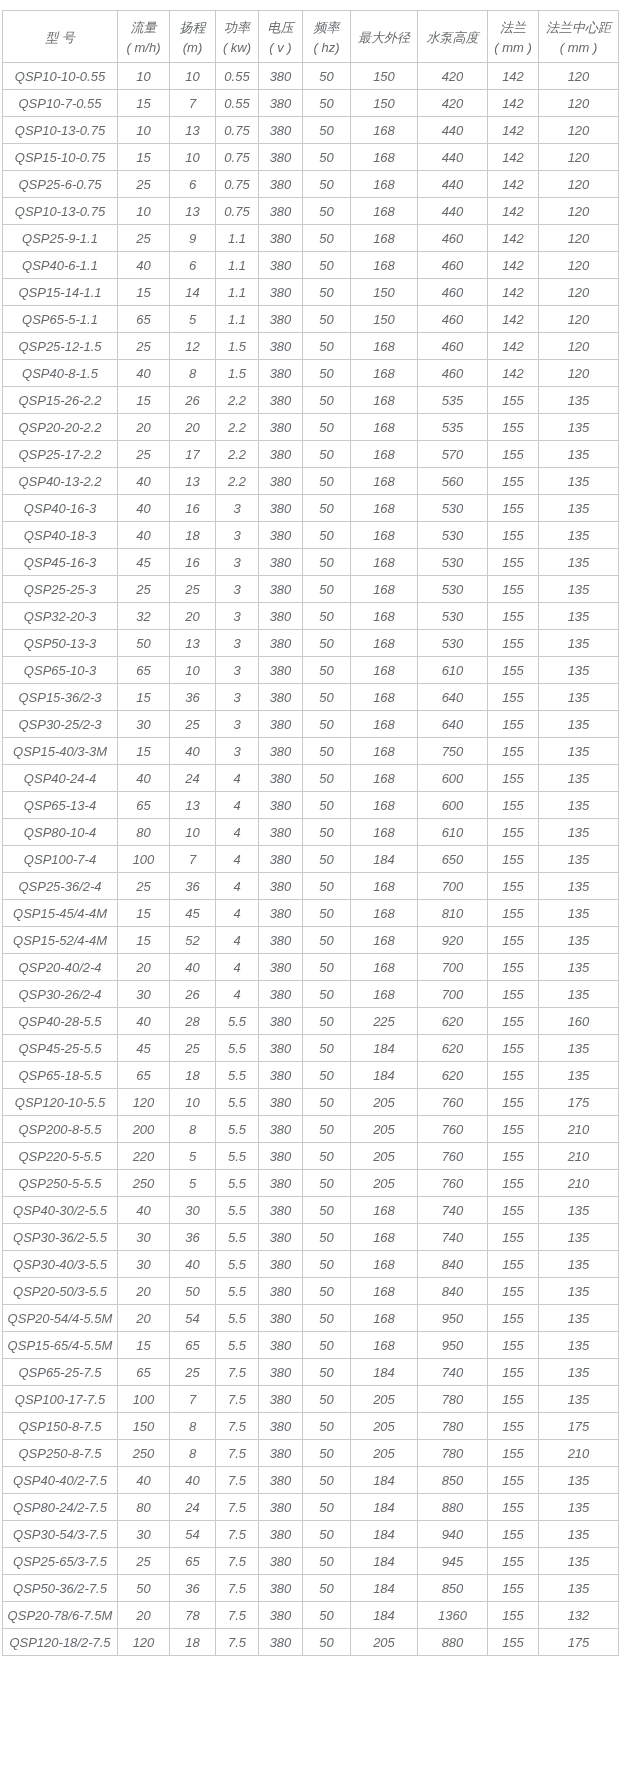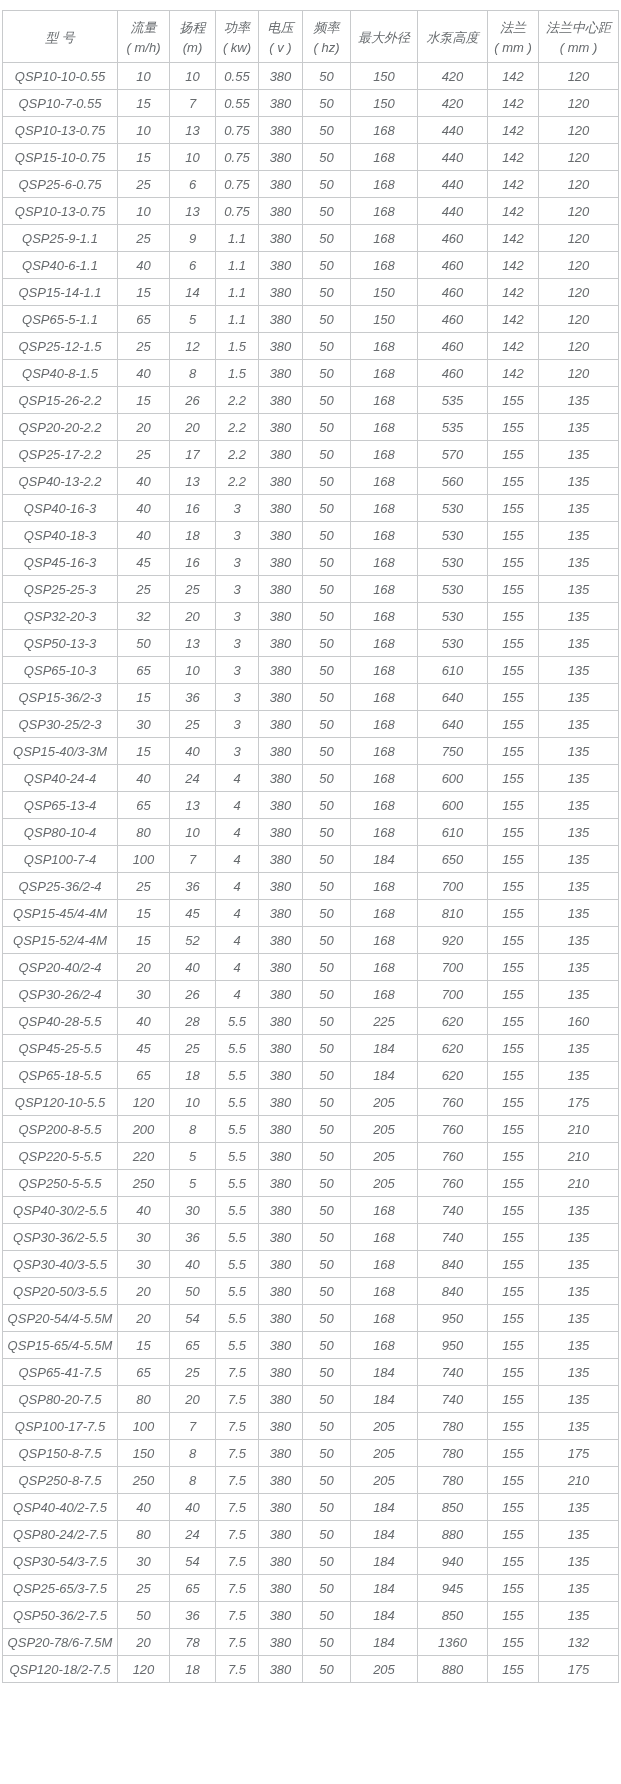--- a/index.html
+++ b/index.html
@@ -670,35 +670,23 @@
           <td>65</td>
           <td>5.5</td>
           <td>380</td>
           <td>50</td>
           <td>168</td>
           <td>950</td>
           <td>155</td>
           <td>135</td>
         </tr>
         <tr>
-          <td>QSP65-41-7.5</td>
+          <td>QSP65-25-7.5</td>
           <td>65</td>
           <td>25</td>
-          <td>7.5</td>
-          <td>380</td>
-          <td>50</td>
-          <td>184</td>
-          <td>740</td>
-          <td>155</td>
-          <td>135</td>
-        </tr>
-        <tr>
-          <td>QSP80-20-7.5</td>
-          <td>80</td>
-          <td>20</td>
           <td>7.5</td>
           <td>380</td>
           <td>50</td>
           <td>184</td>
           <td>740</td>
           <td>155</td>
           <td>135</td>
         </tr>
         <tr>
           <td>QSP100-17-7.5</td>

